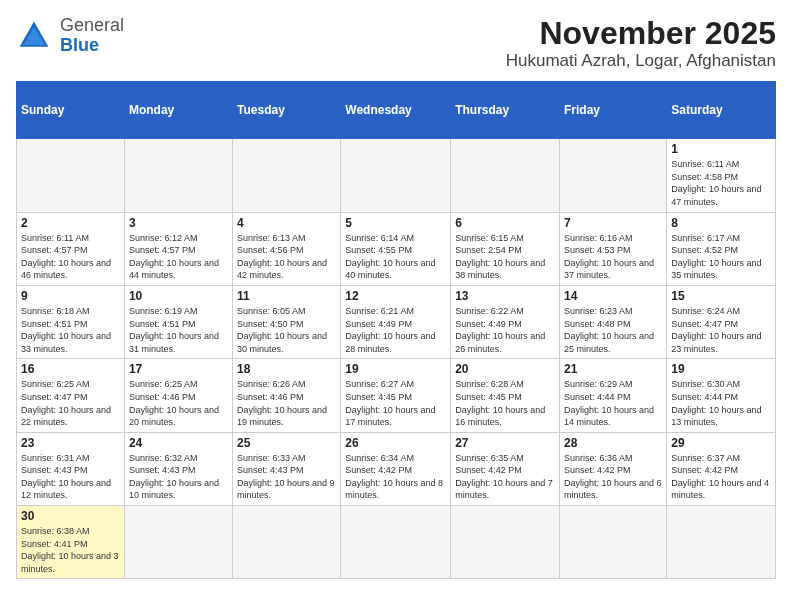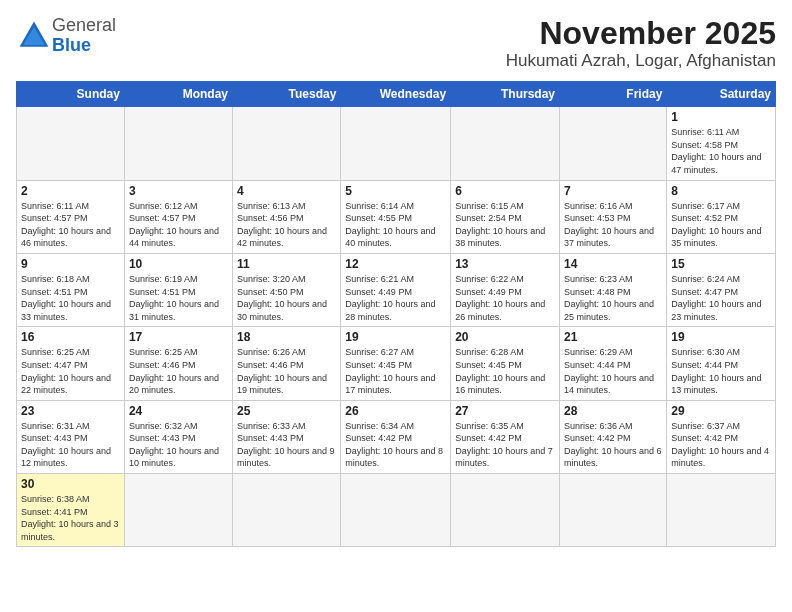--- a/index.html
+++ b/index.html
@@ -17,21 +17,21 @@
     }
     .header {
       display: flex;
       align-items: flex-start;
       justify-content: space-between;
       margin-bottom: 10px;
     }
     .logo {
       display: flex;
       align-items: center;
-      gap: 0;
+      gap: 8px;
     }
     .logo-text {
       font-size: 18px;
       line-height: 1.1;
     }
     .logo-general { color: #555; font-weight: normal; }
     .logo-blue { color: #1a6abf; font-weight: bold; }
     .logo-icon {
       width: 36px;
       height: 36px;
@@ -52,22 +52,22 @@
     .calendar {
       width: 100%;
       border-collapse: collapse;
       border: 1px solid #ccc;
     }
     .calendar th {
       background: #2962c4;
       color: #fff;
       font-size: 12px;
       font-weight: bold;
-      padding: 5px 4px;
-      text-align: right;
+      padding: 21px 4px;
+      text-align: left;
       border: 1px solid #2962c4;
     }
     .calendar td {
       vertical-align: top;
       border: 1px solid #ccc;
       padding: 3px 4px;
       font-size: 9.5px;
       color: #333;
       width: 113px;
       min-height: 70px;
@@ -178,21 +178,21 @@
         <td>
           <span class="day-number">9</span>
           <span class="day-info">Sunrise: <span>6:18 AM</span><br>Sunset: <span>4:51 PM</span><br>Daylight: <span>10 hours and 33 minutes.</span></span>
         </td>
         <td>
           <span class="day-number">10</span>
           <span class="day-info">Sunrise: <span>6:19 AM</span><br>Sunset: <span>4:51 PM</span><br>Daylight: <span>10 hours and 31 minutes.</span></span>
         </td>
         <td>
           <span class="day-number">11</span>
-          <span class="day-info">Sunrise: <span>3:20 AM</span><br>Sunset: <span>4:50 PM</span><br>Daylight: <span>10 hours and 30 minutes.</span></span>
+          <span class="day-info">Sunrise: <span>6:05 AM</span><br>Sunset: <span>4:50 PM</span><br>Daylight: <span>10 hours and 30 minutes.</span></span>
         </td>
         <td>
           <span class="day-number">12</span>
           <span class="day-info">Sunrise: <span>6:21 AM</span><br>Sunset: <span>4:49 PM</span><br>Daylight: <span>10 hours and 28 minutes.</span></span>
         </td>
         <td>
           <span class="day-number">13</span>
           <span class="day-info">Sunrise: <span>6:22 AM</span><br>Sunset: <span>4:49 PM</span><br>Daylight: <span>10 hours and 26 minutes.</span></span>
         </td>
         <td>

